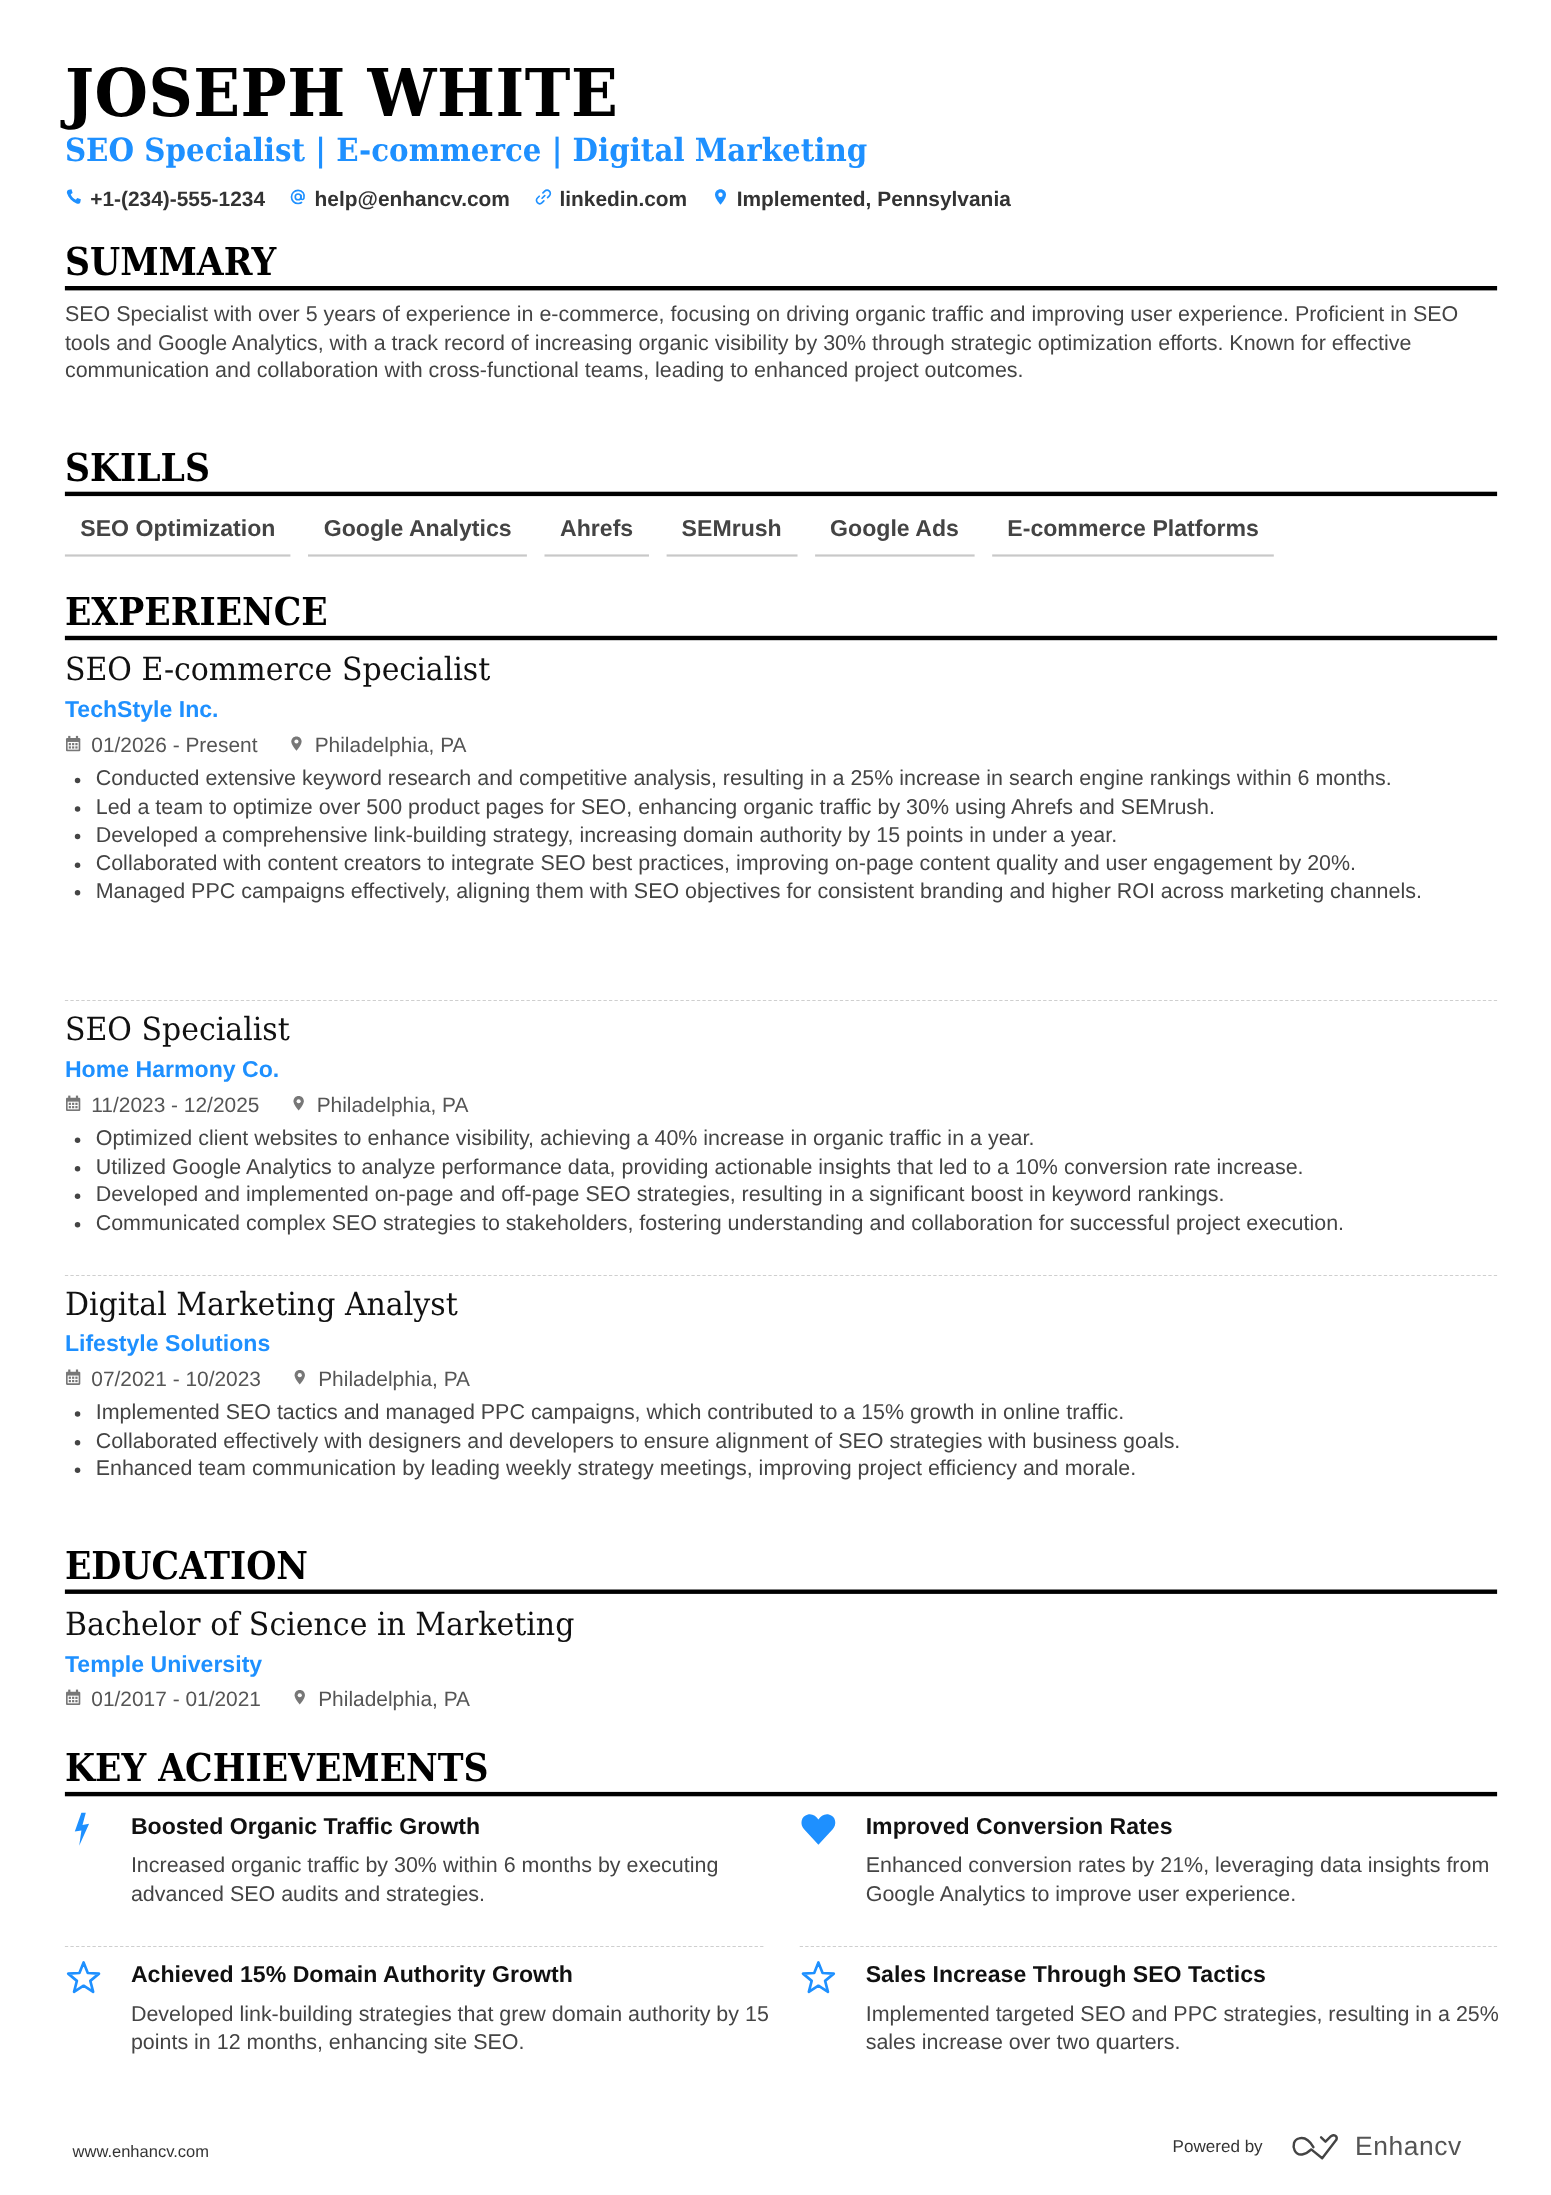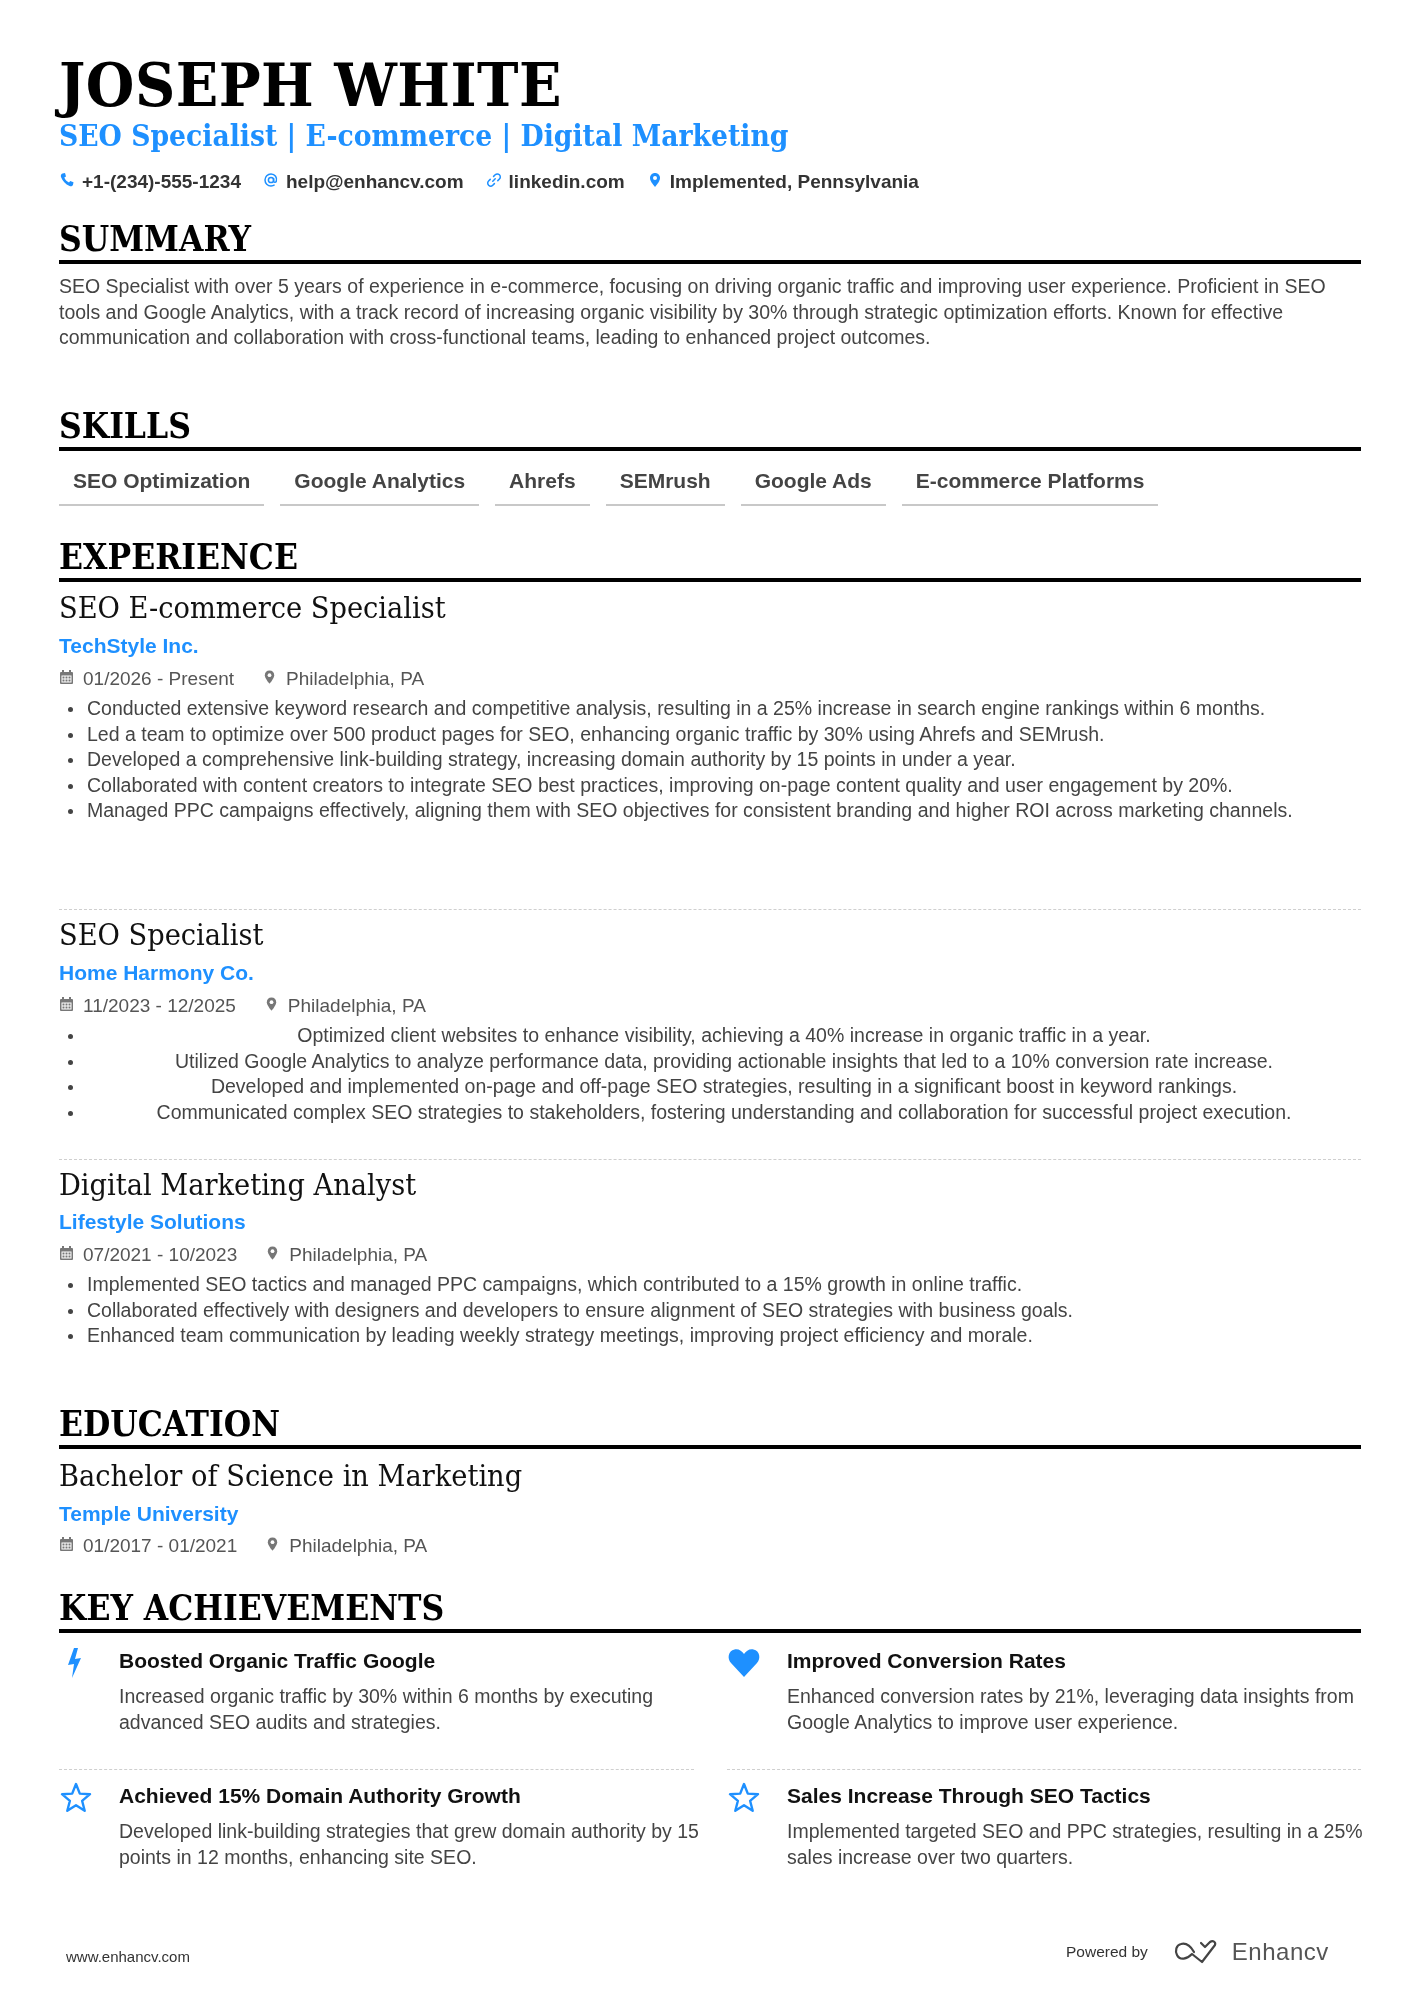--- a/index.html
+++ b/index.html
@@ -162,21 +162,21 @@
       <span>11/2023 - 12/2025</span>
     </div>
     <div class="m">
       <span><svg viewBox="0 0 16 16">
             <path d="M8 1 C5 1 3 3.2 3 6 C3 9.5 8 15 8 15 C8 15 13 9.5 13 6 C13 3.2 11 1 8 1 Z" fill="#777"></path>
             <circle cx="8" cy="6" r="2" fill="#fff"></circle>
           </svg></span>
       <span>Philadelphia, PA</span>
     </div>
   </div>
-  <ul class="bullets" style="top:1023px;text-align:center;">
+  <ul class="bullets" style="top:1023px;">
     <li>Optimized client websites to enhance visibility, achieving a 40% increase in organic traffic in a year.</li>
     <li>Utilized Google Analytics to analyze performance data, providing actionable insights that led to a 10% conversion rate increase.</li>
     <li>Developed and implemented on-page and off-page SEO strategies, resulting in a significant boost in keyword rankings.</li>
     <li>Communicated complex SEO strategies to stakeholders, fostering understanding and collaboration for successful project execution.</li>
   </ul>
   <div class="dash" style="top:1159px;"></div>
 
   <div class="job-title" style="top:1167px;">Digital Marketing Analyst</div>
   <div class="company" style="top:1209px;">Lifestyle Solutions</div>
   <div class="meta" style="top:1243px;">
@@ -248,21 +248,21 @@
     <span>KEY ACHIEVEMENTS</span>
     <div class="rule"></div>
   </div>
 
   <div class="ach" style="left:0; top:1646px;">
     <div class="ico">
       <svg viewBox="0 0 34 34">
           <path d="M15 2 L19 2 L16 13 L22 12 L13 32 L15 18 L9 19 Z" fill="#1e90ff"></path>
         </svg>
     </div>
-    <div class="ah">Boosted Organic Traffic Google</div>
+    <div class="ah">Boosted Organic Traffic Growth</div>
     <div class="ad">Increased organic traffic by 30% within 6 months by executing advanced SEO audits and strategies.</div>
   </div>
 
   <div class="ach" style="left:668px; top:1646px;">
     <div class="ico">
       <svg viewBox="0 0 34 34">
           <path d="M17 31 L4 17 C0 12.5 1 5 7.5 3.5 C11.5 2.6 15 5 17 8 C19 5 22.5 2.6 26.5 3.5 C33 5 34 12.5 30 17 Z" fill="#1e90ff"></path>
         </svg>
     </div>
     <div class="ah">Improved Conversion Rates</div>

